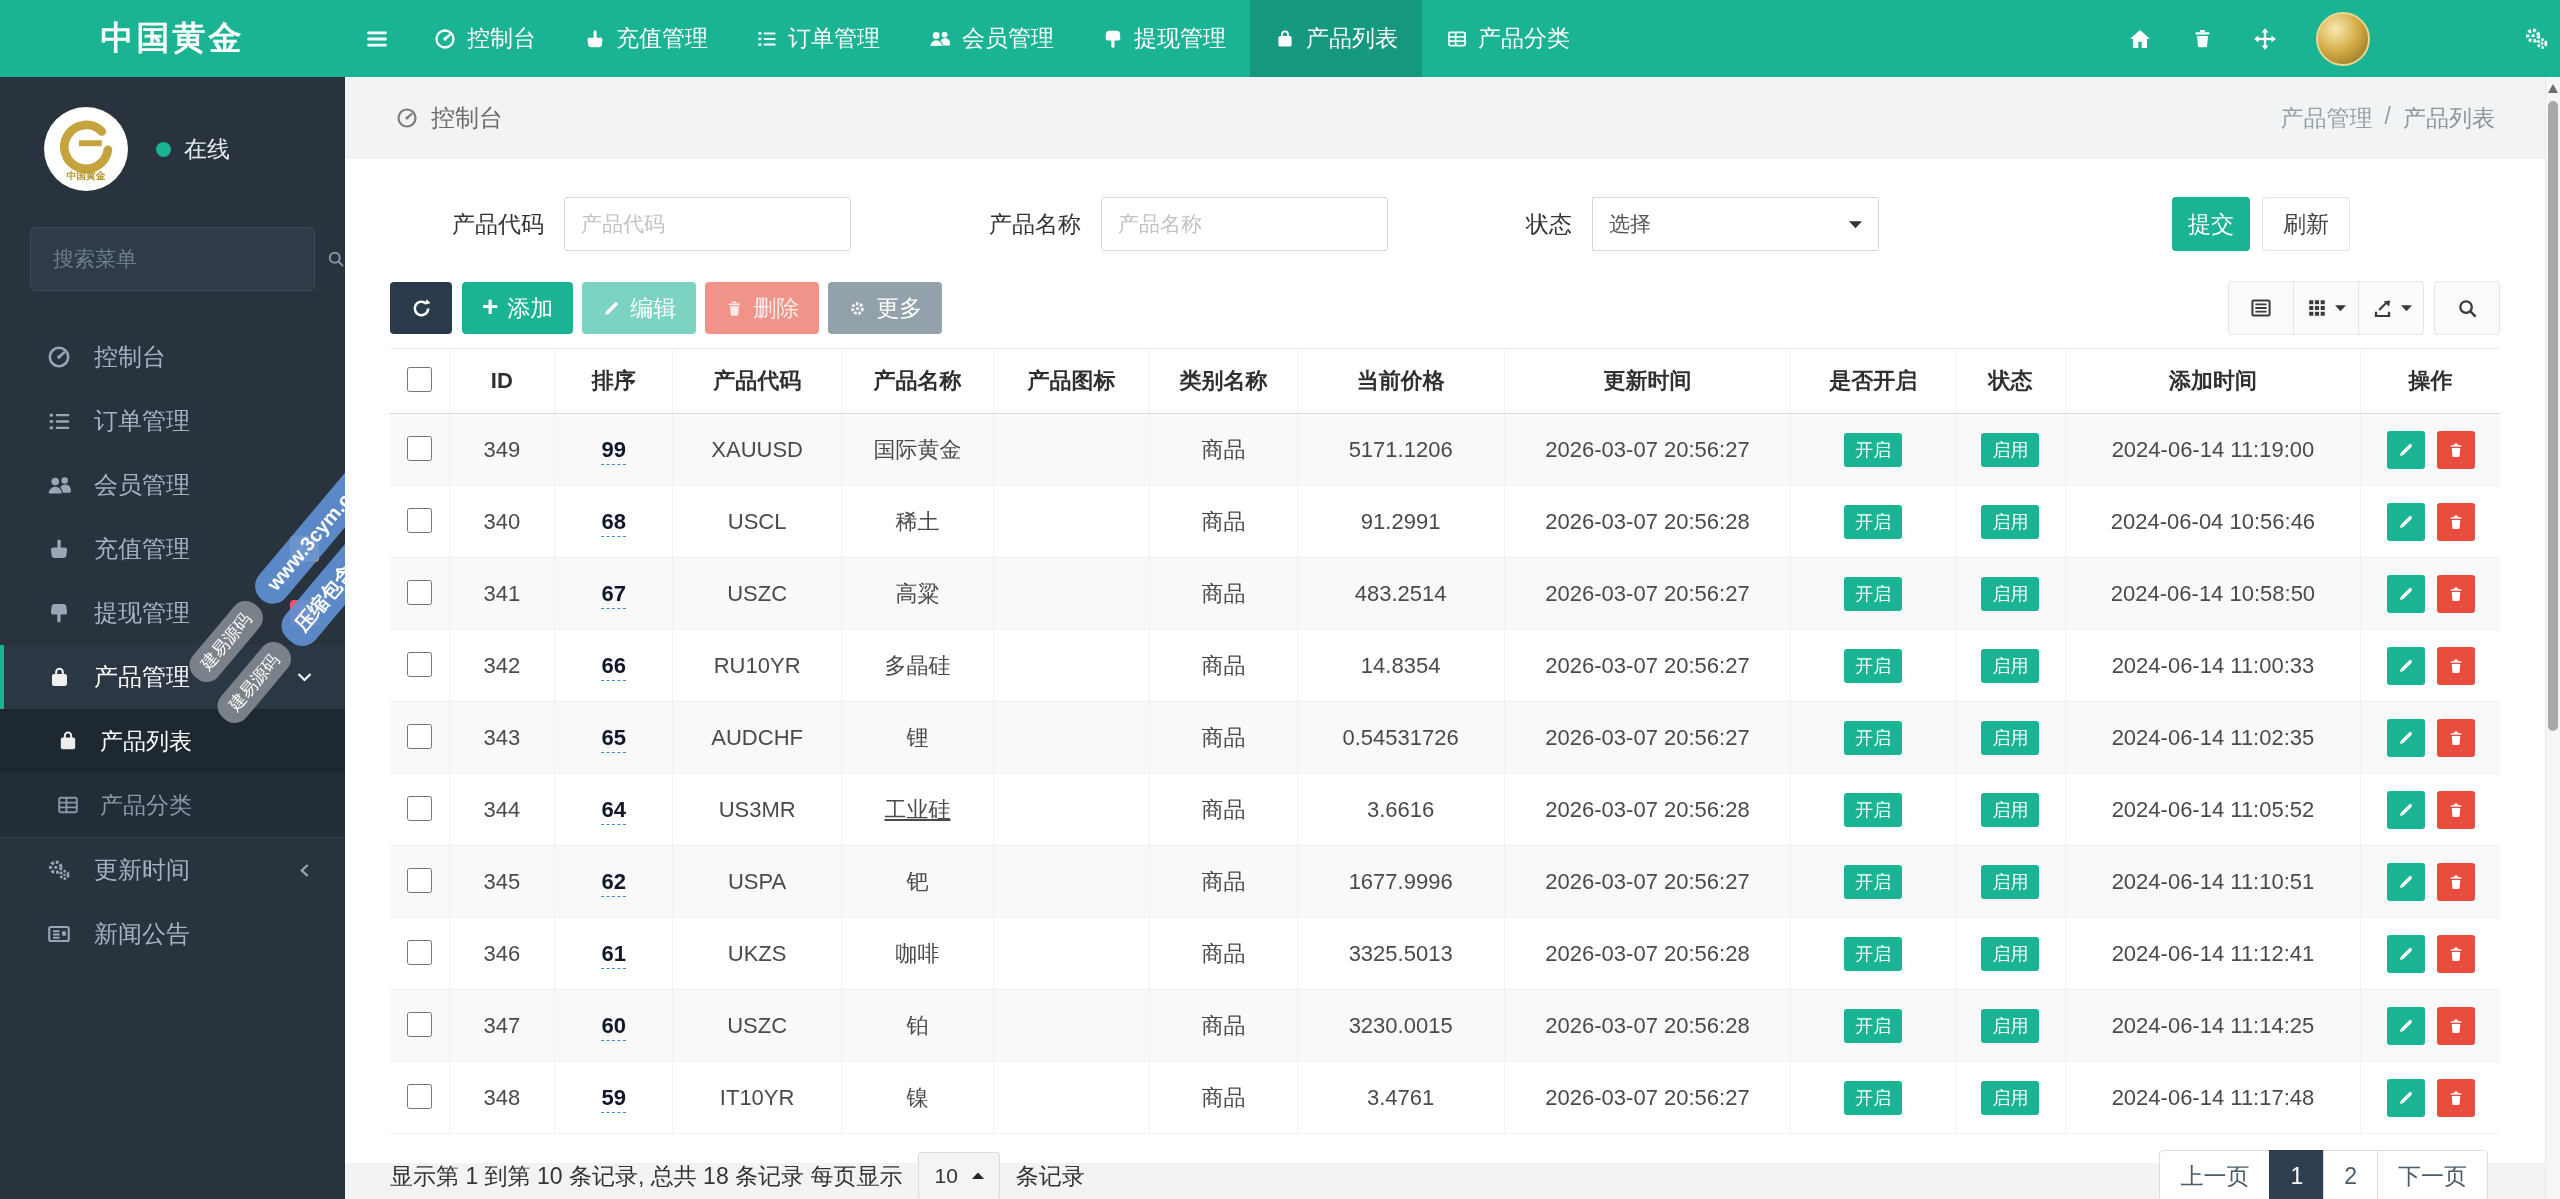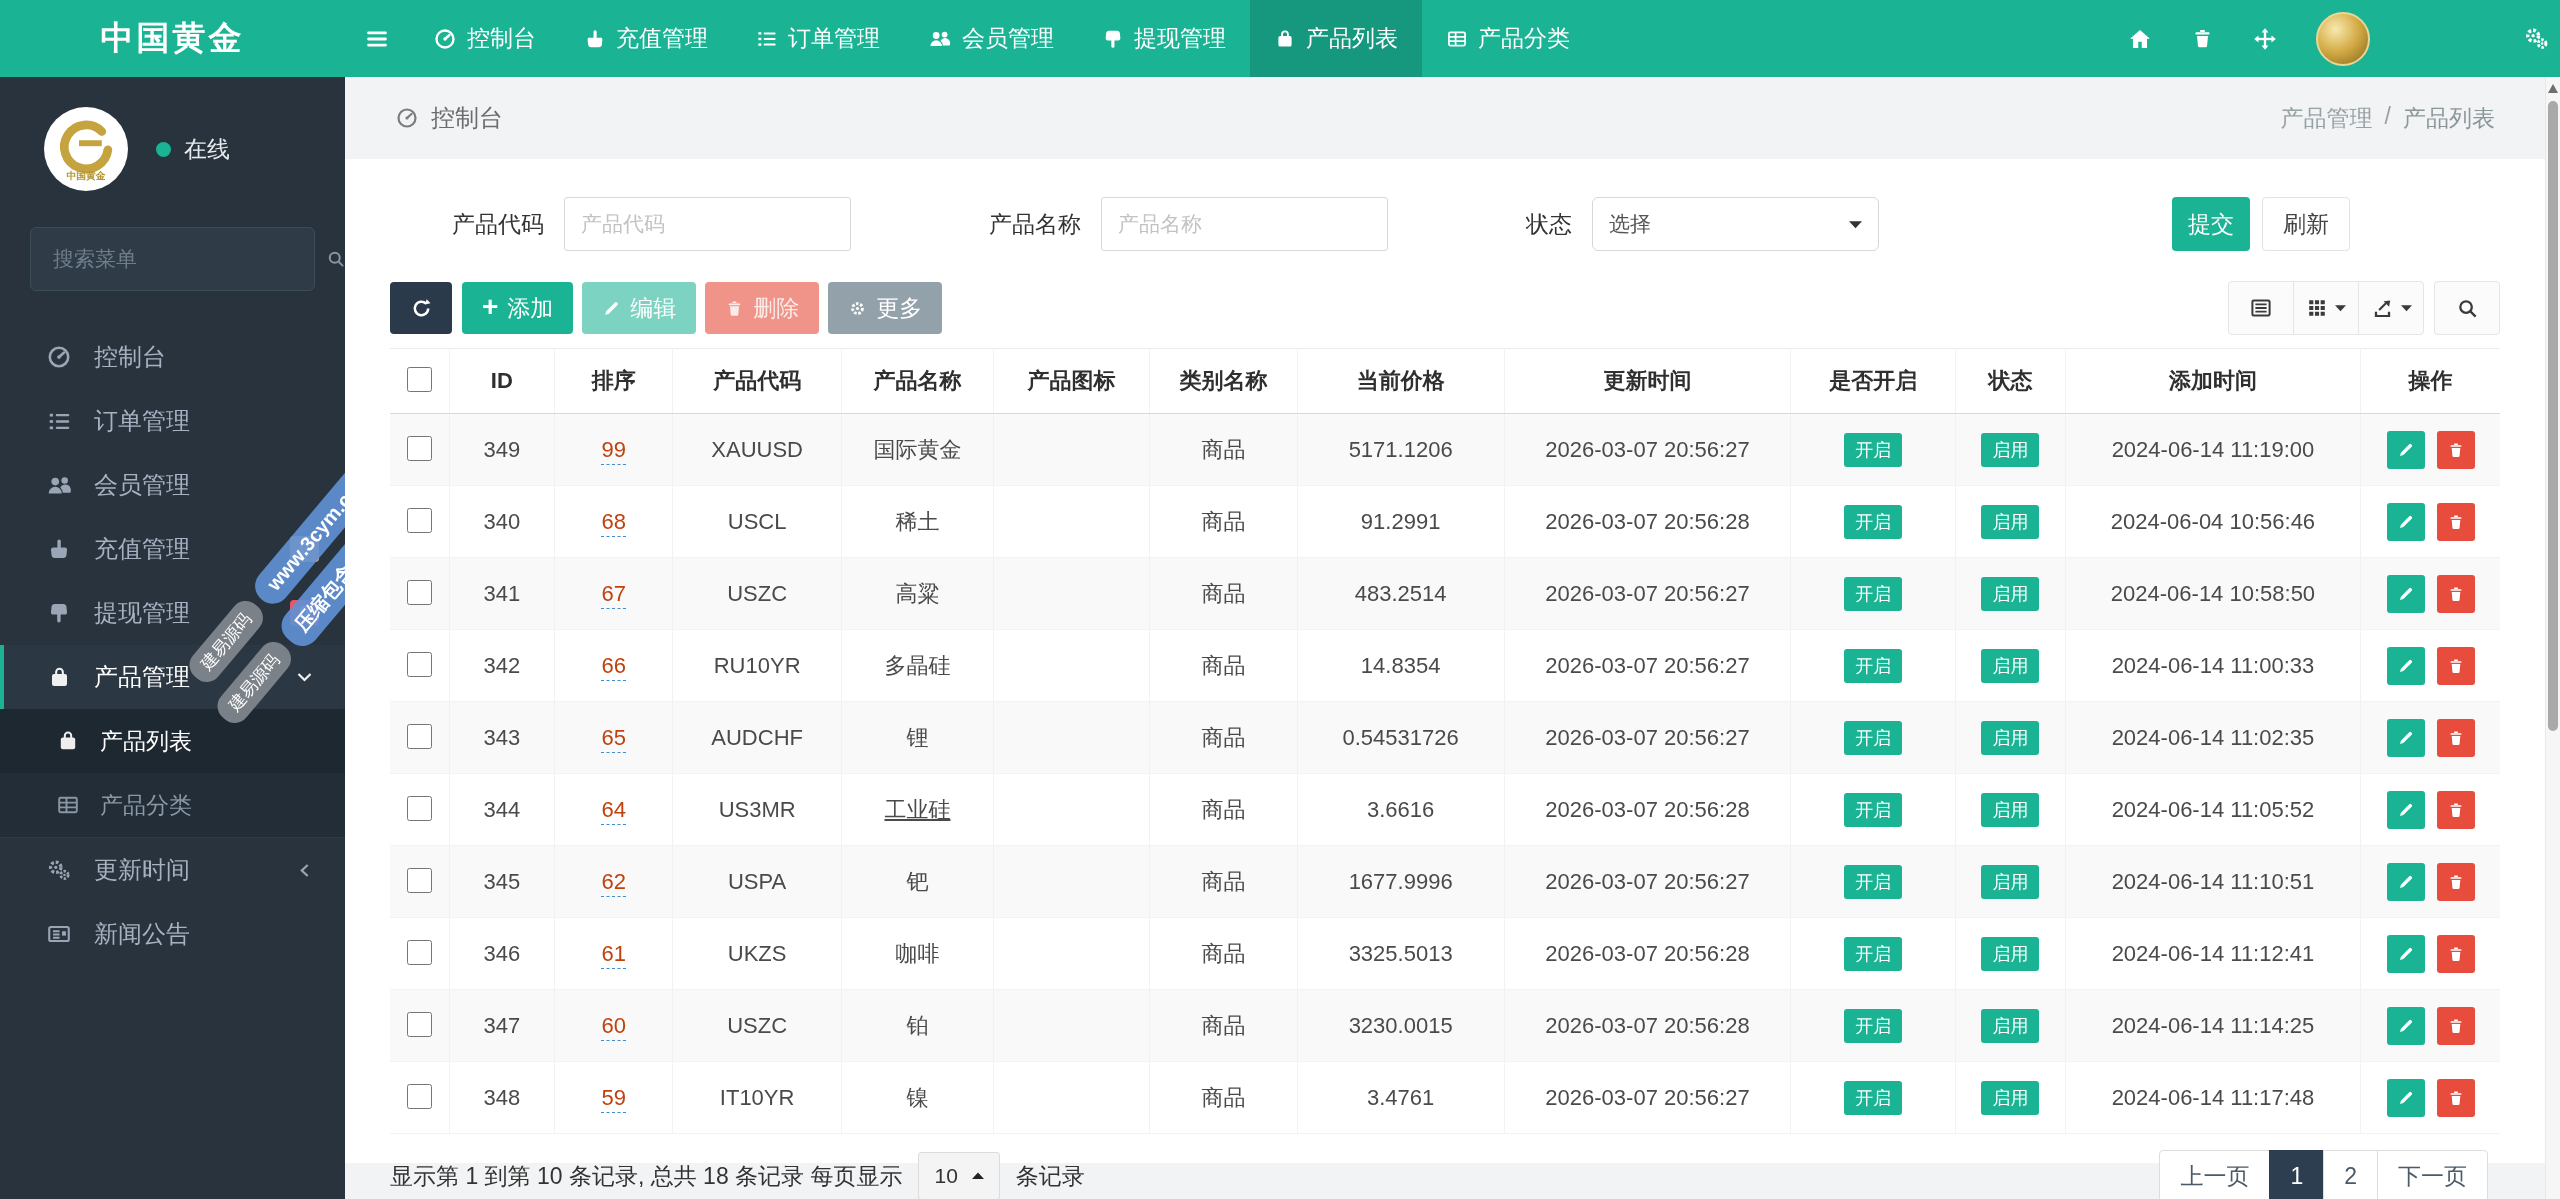--- a/index.html
+++ b/index.html
@@ -68,21 +68,21 @@
 
   .panel{position:absolute;top:82px;left:0;width:2200px;bottom:36px;background:#fff;
     padding:22px 45px;box-sizing:border-box;}
 
   .filter{display:flex;align-items:center;margin:16px 0 0 62px;font-size:23px;color:#333;}
   .fgroup{display:flex;align-items:center;margin-right:138px;}
   .fgroup label{margin-right:20px;}
   .tinput{width:287px;height:54px;border:1px solid #d8d8d8;border-radius:3px;padding:0 16px;
     font-size:21px;color:#333;box-sizing:border-box;outline:none;}
   .tinput::placeholder{color:#c2c2c2;}
-  .fsel{width:287px;height:54px;border:1px solid #d8d8d8;border-radius:6px;background:#fff;
+  .fsel{width:287px;height:54px;border:1px solid #d8d8d8;border-radius:1px;background:#fff;
     display:flex;align-items:center;justify-content:space-between;padding:0 16px;
     color:#555;font-size:21px;box-sizing:border-box;cursor:pointer;}
   .fsel .ic{color:#333;}
   .fbtns{margin-left:auto;margin-right:150px;display:flex;gap:12px;}
   .btn{height:54px;border:none;border-radius:4px;font-size:23px;display:inline-flex;
     align-items:center;justify-content:center;cursor:pointer;}
   .btn.submit{background:#1ab394;color:#fff;width:78px;}
   .btn.refresh2{background:#fff;border:1px solid #e3e3e3;color:#444;width:88px;}
 
   .toolbar{display:flex;align-items:center;margin-top:30px;}
@@ -102,21 +102,21 @@
 
   table{width:100%;border-collapse:collapse;table-layout:fixed;margin-top:13px;}
   thead th{height:62px;font-size:22px;color:#2f2f2f;font-weight:bold;
     border-top:1px solid #ececec;border-bottom:1px solid #d9d9d9;}
   th,td{text-align:center;border-left:1px solid #f2f2f2;border-right:1px solid #f2f2f2;overflow:hidden;}
   th:first-child,td:first-child{border-left:none;}
   th:last-child,td:last-child{border-right:none;}
   tbody td{height:69px;font-size:22px;color:#4a4a4a;border-bottom:1px solid #f3f3f3;}
   tbody tr:nth-child(odd) td{background:#f9f9f9;}
   .cb{width:25px;height:25px;cursor:pointer;}
-  .edlink{color:#c2410c;border-bottom:1px dashed #428bca;padding-bottom:2px;cursor:pointer;}
+  .edlink{color:#0f172a;border-bottom:1px dashed #428bca;padding-bottom:2px;cursor:pointer;font-weight:bold;}
   td.u{text-decoration:underline;}
   .pill{display:inline-block;background:#1ab394;color:#fff;font-size:18px;padding:5px 11px;border-radius:3px;}
   .act{width:38px;height:38px;border:none;border-radius:3px;display:inline-flex;align-items:center;
     justify-content:center;color:#fff;cursor:pointer;margin:0 3px;}
   .act.edit{background:#1ab394;}
   .act.del{background:#e74c3c;}
 
   .pgn{display:flex;align-items:center;margin-top:16px;font-size:23px;color:#333;}
   .psize{display:inline-flex;align-items:center;gap:14px;height:46px;padding:0 15px;background:#f4f4f4;
     border:1px solid #dcdcdc;border-radius:3px;margin:0 16px;font-size:21px;color:#333;cursor:pointer;}

